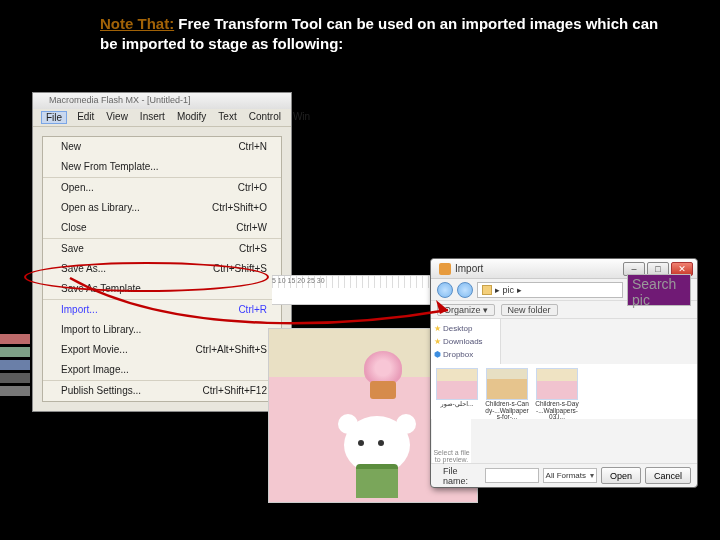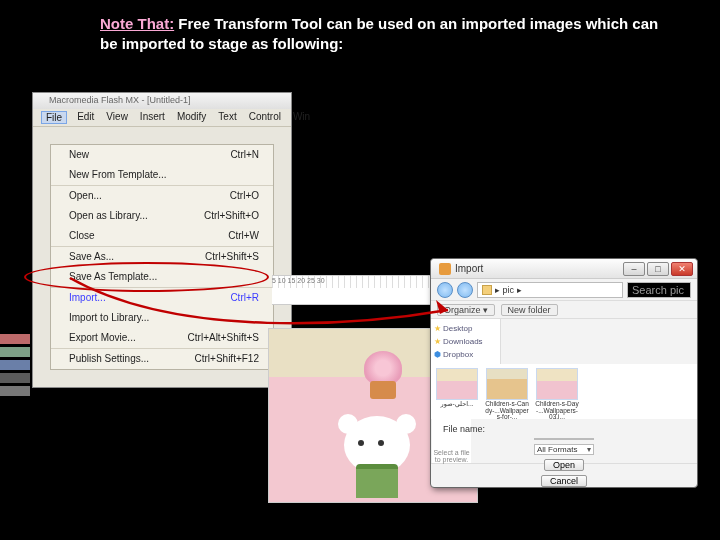--- a/index.html
+++ b/index.html
@@ -18,21 +18,21 @@
     position: absolute;
     top: 14px;
     left: 100px;
     right: 60px;
     color: #fff;
     font-size: 15px;
     line-height: 1.3;
     font-family: Arial, sans-serif;
     font-weight: bold;
   }
-  .note .notethat { color: #f9a8d4; text-decoration: underline; text-align: center; }
+  .note .notethat { color: #a16207; text-decoration: underline; text-align: center; }
   .note .body { font-weight: bold; }
 
   
   .flash-window {
     position: absolute;
     top: 92px;
     left: 32px;
     width: 260px;
     background: #e8e6dd;
     border: 1px solid #8a8a8a;
@@ -54,21 +54,21 @@
   }
   .flash-menubar .menuitem.active {
     background: #c9d8ef;
     border: 1px solid #7ba6e6;
     padding: 0 4px;
   }
   .flash-menubar .menuitem { padding: 0 2px; }
   .filemenu {
     background: #f3f1e8;
     border: 1px solid #b7b3a4;
-    margin: 17px;
+    margin: 9px;
   }
   .filemenu-row {
     display: flex;
     justify-content: space-between;
     align-items: center;
     font-size: 10px;
     color: #222;
     padding: 4px 14px 4px 18px;
     border-bottom: 1px dotted transparent;
   }
@@ -173,21 +173,21 @@
   .winbtns { display:flex; gap:2px; }
   .winbtn { width:22px; height:14px; border:1px solid #888; border-radius:2px; background:linear-gradient(#f5f5f5,#d7d7d7); font-size:9px; text-align:center; line-height:12px;}
   .winbtn.close { background:linear-gradient(#f08070,#c93a2a); color:#fff; border-color:#a33; }
   .dialog-nav {
     display:flex; align-items:center; gap:4px;
     height:22px; padding:0 6px; border-bottom:1px solid #ddd;
   }
   .navcirc { width:16px; height:16px; border-radius:50%; background:radial-gradient(#bfe0ff,#7db8ef); border:1px solid #5a8fc7; }
   .pathbox { flex:1; height:16px; background:#fff; border:1px solid #bbb; font-size:9px; padding:1px 4px; display:flex; align-items:center; gap:3px;}
   .pathbox .fo { width:10px;height:10px;background:#f4cf7a;border:1px solid #c9a24a;}
-  .searchbox { width:64px; height:16px; background:#000000; border:1px solid #bbb; font-size:11px; padding:1px 4px; color:#999;}
+  .searchbox { width:64px; height:32px; background:#701a75; border:1px solid #bbb; font-size:14px; padding:1px 4px; color:#999;}
   .dialog-toolbar { height:18px; border-bottom:1px solid #ddd; padding:2px 6px; font-size:9px; color:#444; display:flex; align-items:center; gap:6px;}
   .dialog-toolbar .orgbtn { border:1px solid #bbb; padding:0 6px; background:#efefef; border-radius:2px;}
   .dialog-body { display:flex; height:144px;flex-direction:column; }
   .dlg-sidebar {
     width:70px; background:#fff; border-right:1px solid #ddd;
     padding:3px 4px; overflow:hidden;
   }
   .dlg-sidebar .grp { font-size:8px; color:#557; padding:2px 0 2px 8px; position:relative;}
   .dlg-sidebar .grp.fav::before { content:"★"; position:absolute; left:-1px; color:#f4c542; font-size:8px;}
   .dlg-sidebar .grp.dropbox::before { content:"⬢"; position:absolute; left:-1px; color:#3d8ee0; font-size:8px;}
@@ -201,21 +201,20 @@
   }
   .thumb .timg.pink { background: linear-gradient(#efe3c3 40%, #f1c3cf 40%); }
   .thumb .timg.scene { background: linear-gradient(#e7dfc3 35%, #e6c48d 35%); }
   .thumb .timg.choco { background: linear-gradient(#f0eadc 40%, #c79a6b 40%); }
   .thumb .timg.blank { background:#fbf9f2; }
   .thumb .tlabel { font-size:6.5px; color:#333; text-align:center; line-height:1; margin-top:1px; word-break:break-all; }
   .preview-pane { width:40px; background:#fff; border-left:1px solid #eee; font-size:7px; color:#888; text-align:center; padding-top:30px;}
   .dialog-footer {
     height:24px; display:flex; align-items:center; gap:4px; padding:0 6px; border-top:1px solid #ddd;
     justify-content: flex-end;
-    flex-direction: column;
   }
   .dialog-footer .lbl { font-size:9px; color:#333; margin-right:auto; margin-left:6px;}
   .dialog-footer .fnbox { width:60px; height:15px; border:1px solid #bbb; background:#fff;}
   .dialog-footer .combo { width:60px; height:15px; border:1px solid #bbb; background:#fff; font-size:8px; padding:0 2px; display:flex; align-items:center; justify-content:space-between;}
   .dialog-footer .combo::after { content:"▾"; font-size:8px; color:#555;}
   .dlgbtn { height:17px; padding:0 8px; font-size:9px; border:1px solid #999; border-radius:2px; background:linear-gradient(#fdfdfd,#e3e3e3);}
   
   
   .slide-tabs { position:absolute; top:334px; left:0; width:30px; }
   .slide-tabs div { height:10px; margin-bottom:3px; }
@@ -269,39 +268,47 @@
       <div class="filemenu-row">
         <span>Open as Library...</span>
         <span>Ctrl+Shift+O</span>
       </div>
       <div class="filemenu-row">
         <span>Close</span>
         <span>Ctrl+W</span>
       </div>
       <div class="filemenu-sep"></div>
       <div class="filemenu-row">
+        <span>Save</span>
+        <span>Ctrl+S</span>
+      </div>
+      <div class="filemenu-row">
         <span>Save As...</span>
         <span>Ctrl+Shift+S</span>
       </div>
       <div class="filemenu-row">
         <span>Save As Template...</span>
         <span></span>
       </div>
       <div class="filemenu-sep"></div>
       <div class="filemenu-row highlight">
         <span>Import...</span>
         <span>Ctrl+R</span>
       </div>
       <div class="filemenu-row">
         <span>Import to Library...</span>
         <span></span>
       </div>
       <div class="filemenu-row">
         <span>Export Movie...</span>
         <span>Ctrl+Alt+Shift+S</span>
+      </div>
+      <div class="filemenu-row">
+        <span>Export Image...</span>
+        <span></span>
       </div>
       <div class="filemenu-sep"></div>
       <div class="filemenu-row">
         <span>Publish Settings...</span>
         <span>Ctrl+Shift+F12</span>
       </div>
     </div>
 </div>
 
 <div class="ellipse"></div>

